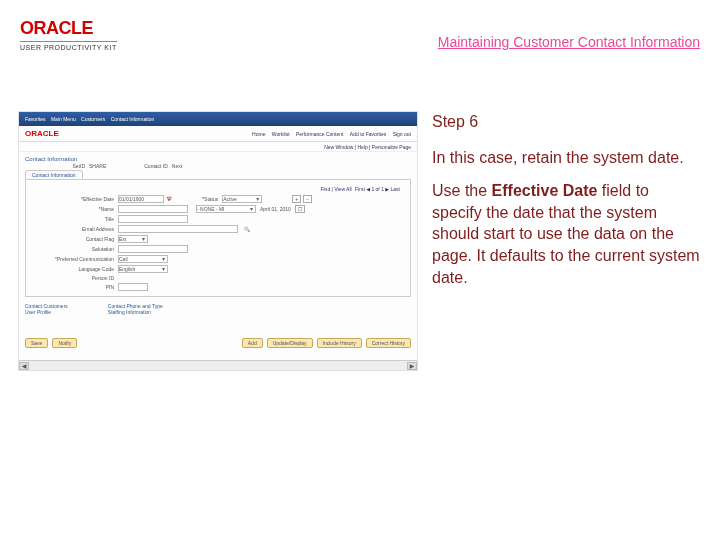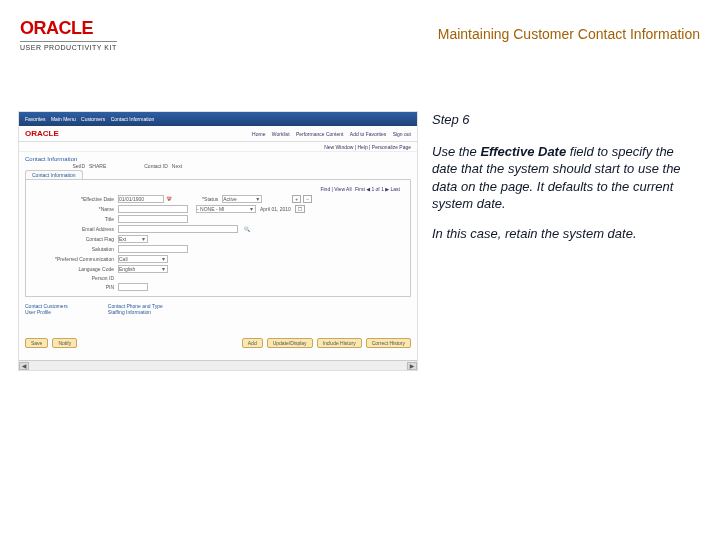--- a/index.html
+++ b/index.html
@@ -27,21 +27,21 @@
     font-family: Arial, sans-serif;
   }
   .oracle-sub {
     font-size: 7px;
     letter-spacing: 0.5px;
     color: #333;
     border-top: 1px solid #888;
     padding-top: 2px;
     margin-top: 2px;
   }
-  .header-title { font-size: 14px; color: #a16207; margin-top: 8px; }
+  .header-title { font-size: 14px; color: #ec4899; margin-top: 16px; text-decoration: underline; }
   .content-row {
     display: flex;
     align-items: flex-start;
     padding: 52px 18px 0 18px;
     gap: 14px;
   }
   .screenshot {
     width: 400px;
     height: 260px;
     border: 1px solid #e0e0e0;
@@ -119,21 +119,21 @@
     position:absolute;
     left:0; right:0; bottom:0;
     height:10px;
     background:#eee;
     border-top:1px solid #ccc;
     display:flex;
     justify-content:space-between;
     align-items:center;
   }
   .scrollbar-h .ar { width:10px; height:8px; background:#ddd; border:1px solid #bbb; font-size:6px; line-height:6px; text-align:center; color:#555; }
-  .instructions { width: 268px; font-size: 13px; color:#0f172a; line-height:1.35;font-style:italic; }
+  .instructions { width: 268px; font-size: 16px; color:#7f1d1d; line-height:1.35; }
   .instructions .step { margin-bottom:14px; }
   .instructions p { margin-bottom:12px; }
   .instructions b { font-weight:bold; }
 </style>
 </head>
 <body>
 
 <div class="header">
   <div class="logo-block">
     <div class="oracle-logo">ORACLE</div>
@@ -247,18 +247,18 @@
       <span class="b">Correct History</span>
     </div>
     <div class="scrollbar-h">
       <span class="ar">◀</span>
       <span class="ar">▶</span>
     </div>
   </div>
 
   <div class="instructions">
     <div class="step">Step 6</div>
+    <p>In this case, retain the system date.</p>
     <p>
       <span>Use the </span><b>Effective Date</b><span> field to specify the date that the system should start to use the data on the page. It defaults to the current system date.</span>
     </p>
-    <p>In this case, retain the system date.</p>
   </div>
 </div>
 
 </body></html>

